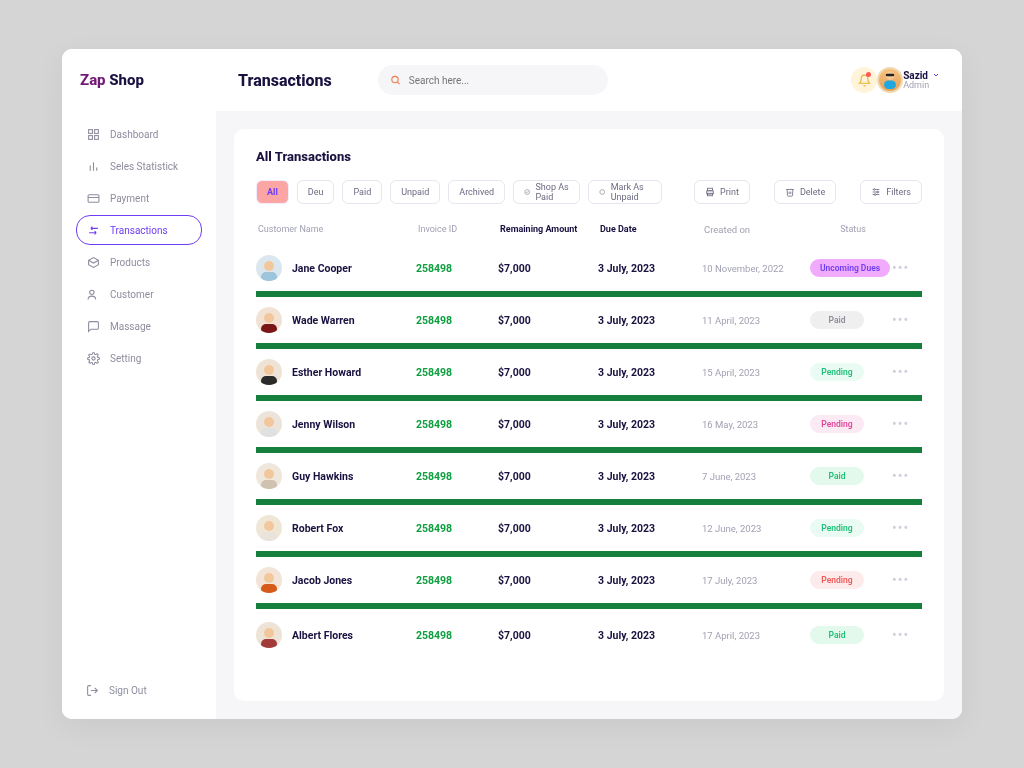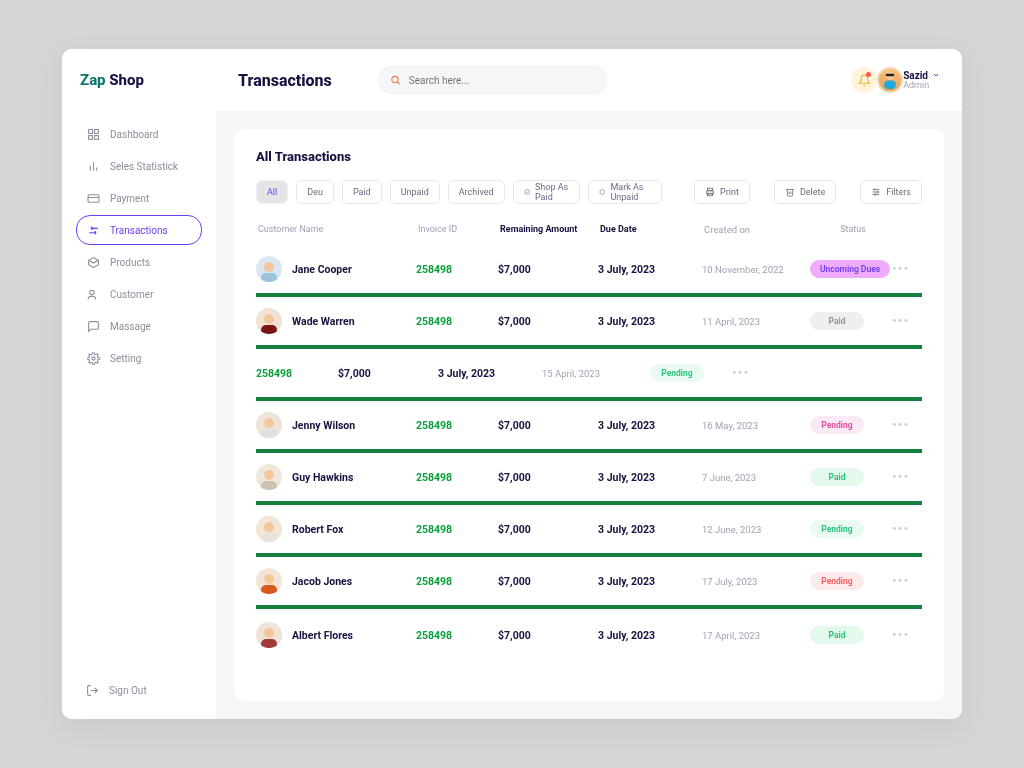--- a/index.html
+++ b/index.html
@@ -1,20 +1,20 @@
 <!DOCTYPE html>
 <html><head>
 <meta charset="utf-8">
 <style>
 * { margin: 0; padding: 0; box-sizing: border-box; font-family: -apple-system, BlinkMacSystemFont, "Segoe UI", Roboto, sans-serif; }
 body { background: #d5d5d5; width: 1024px; height: 768px; overflow: hidden; display: flex; align-items: center; justify-content: center; }
 .app { width: 900px; height: 670px; background: #fff; border-radius: 10px; display: flex; overflow: hidden; box-shadow: 0 8px 30px rgba(0,0,0,.06); }
 .sidebar { width: 154px; background: #fff; padding: 22px 14px; display: flex; flex-direction: column; }
 .logo { font-weight: 800; font-size: 15px; color: #1a1140; margin-bottom: 30px; margin-left: 4px; }
-.logo .z { color: #0f766e; }
+.logo .z { color: #701a75; }
 .nav { display: flex; flex-direction: column; gap: 2px; }
 .nav-item { display: flex; align-items: center; gap: 10px; height: 30px; padding: 0 10px; border-radius: 14px; font-size: 10px; color: #8d8d9f; border: 1px solid transparent; cursor: pointer; }
 .nav-item.active { border-color: #6f3df4; color: #6f3df4; }
 .nav-item svg { width: 13px; height: 13px; }
 .signout { margin-top: auto; display: flex; align-items: center; gap: 10px; font-size: 10px; color: #8d8d9f; padding: 0 10px; cursor: pointer; }
 .signout svg { width: 13px; height: 13px; }
 .main { flex: 1; background: #f6f6f9; display: flex; flex-direction: column; }
 .topbar { height: 62px; background: #fff; display: flex; align-items: center; padding: 0 22px; gap: 22px; }
 .topbar-title { font-size: 16px; font-weight: 800; color: #1a1140; }
 .search { flex: 0 0 230px; margin-left: 24px; display: flex; align-items: center; height: 30px; background: #f6f6f9; border-radius: 16px; padding: 0 12px; gap: 8px; }
@@ -23,33 +23,33 @@
 .bell { width: 26px; height: 26px; border-radius: 50%; background: #fff4d9; display: flex; align-items: center; justify-content: center; position: relative; }
 .bell::after { content: ""; position: absolute; top: 5px; right: 6px; width: 5px; height: 5px; background: #ff5a5a; border-radius: 50%; }
 .avatar { width: 26px; height: 26px; border-radius: 50%; background: linear-gradient(#f7c17b,#e4a25a); border: 2px solid #f0d9b0; overflow: hidden; display: flex; align-items: flex-end; justify-content: center; }
 .userbox { display: flex; flex-direction: column; line-height: 1.1; }
 .userbox .name { font-size: 10px; font-weight: 700; color: #1a1140; display: flex; align-items: center; gap: 4px; }
 .userbox .role { font-size: 9px; color: #a1a1b3; }
 .card { margin: 18px; background: #fff; border-radius: 10px; padding: 20px 22px 8px; flex: 1; overflow: hidden; display: flex; flex-direction: column; }
 .card-title { font-size: 13px; font-weight: 800; color: #1a1140; margin-bottom: 16px; }
 .filterbar { display: flex; align-items: center; gap: 8px; margin-bottom: 20px; }
 .fbtn { height: 24px; padding: 0 10px; border: 1px solid #e6e6ee; border-radius: 6px; font-size: 9px; color: #6b6b82; background: #fff; display: flex; align-items: center; gap: 5px; cursor: pointer; }
-.fbtn.active { background: #e5e5e5; border-color: #f3ecff; color: #6f3df4; font-weight: 400; }
+.fbtn.active { background: #fca5a5; border-color: #f3ecff; color: #6f3df4; font-weight: 700; }
 .fbtn.right { margin-left: 16px; }
 .spacer { flex: 1; }
 .table-head { display: flex; font-size: 9px; color: #a1a1b3; margin-bottom: 10px; padding: 0 2px; }
 .c-name { width: 160px; }
 .c-inv { width: 82px; }
 .c-rem { width: 100px; }
 .c-due { width: 104px; }
 .c-created { width: 108px; }
 .c-status { width: 82px; text-align: center; }
 .c-act { flex: 1; }
 .rows { overflow-y: auto; }
-.row { display: flex; align-items: center; height: 52px; border-bottom: 4px solid #15803d; font-size: 10.5px; }
+.row { display: flex; align-items: center; height: 52px; border-bottom: 6px solid #15803d; font-size: 10.5px; }
 .row:last-child { border-bottom: none; }
 .cell { display: flex; align-items: center; }
 .c-name .av { width: 26px; height: 26px; border-radius: 50%; margin-right: 10px; flex-shrink: 0; overflow: hidden; display: flex; align-items: flex-end; justify-content: center; }
 .c-name .nm { font-weight: 700; color: #1a1140; }
 .c-inv span { color: #0d9f3f; font-weight: 700; }
 .c-rem, .c-due { font-weight: 700; color: #1a1140; }
 .c-created { color: #a1a1b3; font-size: 9.5px; }
 .badge { display: inline-flex; align-items: center; justify-content: center; height: 18px; padding: 0 10px; border-radius: 10px; font-size: 8.5px; font-weight: 600; min-width: 54px; }
 .b-upcoming { background: #f0abfc; color: #6f3df4; }
 .b-paid { background: #efefef; color: #8d8d9f; }
@@ -274,20 +274,29 @@
             </div>
     <div class="cell c-rem">$7,000</div>
     <div class="cell c-due">3 July, 2023</div>
     <div class="cell c-created">11 April, 2023</div>
     <div class="cell c-status">
               <span class="badge b-paid">Paid</span>
             </div>
     <div class="cell c-act dots">•••</div>
   </div>
           <div class="row">
+    <div class="cell c-name">
+      <div class="av" style="background:#efe3d5">
+        <svg width="26" height="26" viewBox="0 0 26 26">
+          <circle cx="13" cy="11" r="5" fill="#f3c79c"></circle>
+          <rect x="5" y="17" width="16" height="10" rx="5" fill="#2b2b2b"></rect>
+        </svg>
+      </div>
+      <span class="nm">Esther Howard</span>
+    </div>
     <div class="cell c-inv">
               <span>258498</span>
             </div>
     <div class="cell c-rem">$7,000</div>
     <div class="cell c-due">3 July, 2023</div>
     <div class="cell c-created">15 April, 2023</div>
     <div class="cell c-status">
               <span class="badge b-pending-g">Pending</span>
             </div>
     <div class="cell c-act dots">•••</div>

